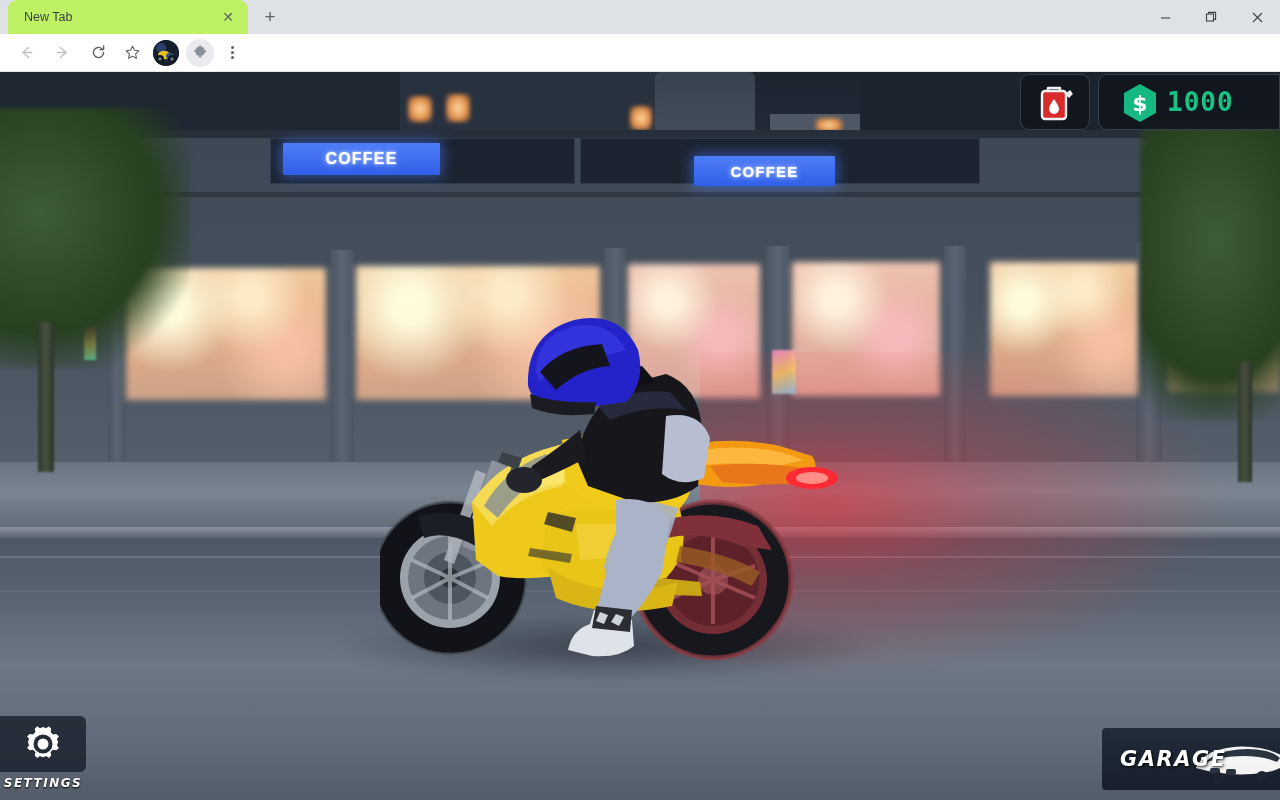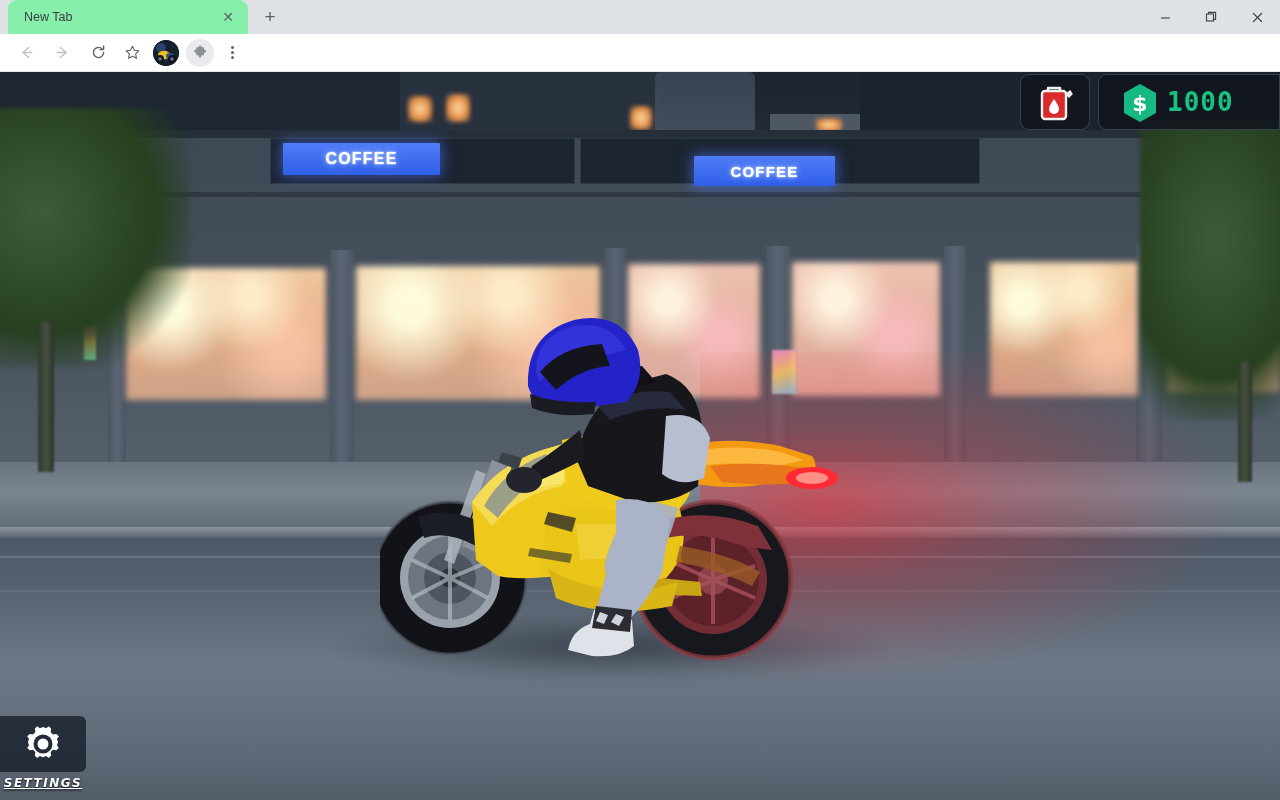--- a/index.html
+++ b/index.html
@@ -11,21 +11,21 @@
   }
 
   
   .browser { width: 1280px; height: 800px; position: relative; }
 
   .tabstrip {
     height: 34px; background: #dee1e6;
     display: flex; align-items: flex-end; position: relative;
   }
   .tab {
-    width: 240px; height: 34px; background: #86efac;
+    width: 240px; height: 34px; background: #bef264;
     border-radius: 9px 9px 0 0;
     display: flex; align-items: center;
     padding: 0 10px 0 16px; position: relative;
     margin-left: 8px;
   }
   .tab-title {
     flex: 1; font-size: 12.5px; color: #3c4043;
     white-space: nowrap; overflow: hidden; text-overflow: ellipsis;
   }
   .tab-close {
@@ -263,21 +263,20 @@
     width: 86px; height: 56px;
     background: rgba(24,32,44,.82);
     border-radius: 0 6px 6px 0;
     display: flex; align-items: center; justify-content: center;
   }
   .settings-label {
     margin-top: 4px; color: #fff; font-size: 12px; font-weight: bold;
     font-style: italic; letter-spacing: 1.5px;
     font-family: "DejaVu Sans", sans-serif;
     text-shadow: 0 1px 2px #000;
-    text-decoration: underline;
   }
 
   
   .menu-buttons {
     position: absolute; right: 0; bottom: 10px;
     width: 178px;
     display: flex; flex-direction: column; gap: 10px;
   }
   .menu-btn-big {
     position: relative; height: 62px;
@@ -582,18 +581,29 @@
                    l3.3 0.6 l2.4 -2.4 l-0.6 -3.3 l2.4 -2.6 l2.6 2.0 Z" fill="#ffffff"></path>
           <circle cx="20" cy="20" r="9.5" fill="#222b38"></circle>
           <circle cx="20" cy="20" r="5.5" fill="#ffffff"></circle>
         </svg>
       </div>
       <div class="settings-label">SETTINGS</div>
     </div>
 
     <div class="menu-buttons">
 
+      <div class="menu-btn-big">
+        <span class="mb-label">GARAGE</span>
+        <svg class="mb-art" width="96" height="62" viewBox="0 0 96 62">
+          <path d="M6 40 q6 -14 22 -18 q20 -6 42 -2 q16 3 24 9 l-2 10 q-10 6 -30 7 q-28 2 -56 -6 z" fill="#ffffff" opacity=".95"></path>
+          <path d="M14 36 q8 -10 24 -13 q20 -4 38 0 q10 3 14 7 l-3 4 q-14 -6 -34 -6 q-24 0 -39 8 z" fill="#2a3441"></path>
+          <rect x="20" y="40" width="10" height="6" rx="2" fill="#2a3441"></rect>
+          <rect x="36" y="41" width="10" height="6" rx="2" fill="#2a3441"></rect>
+          <circle cx="28" cy="50" r="6" fill="#1b2430"></circle>
+          <circle cx="72" cy="49" r="6" fill="#1b2430"></circle>
+        </svg>
+      </div>
 
 
     </div>
 
   </div>
 </div>
 
 </body></html>

